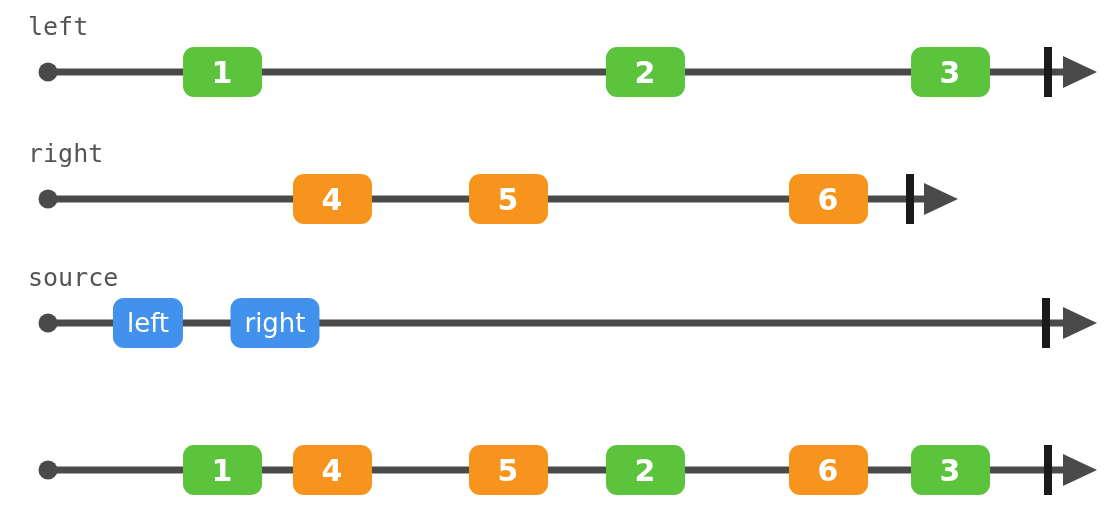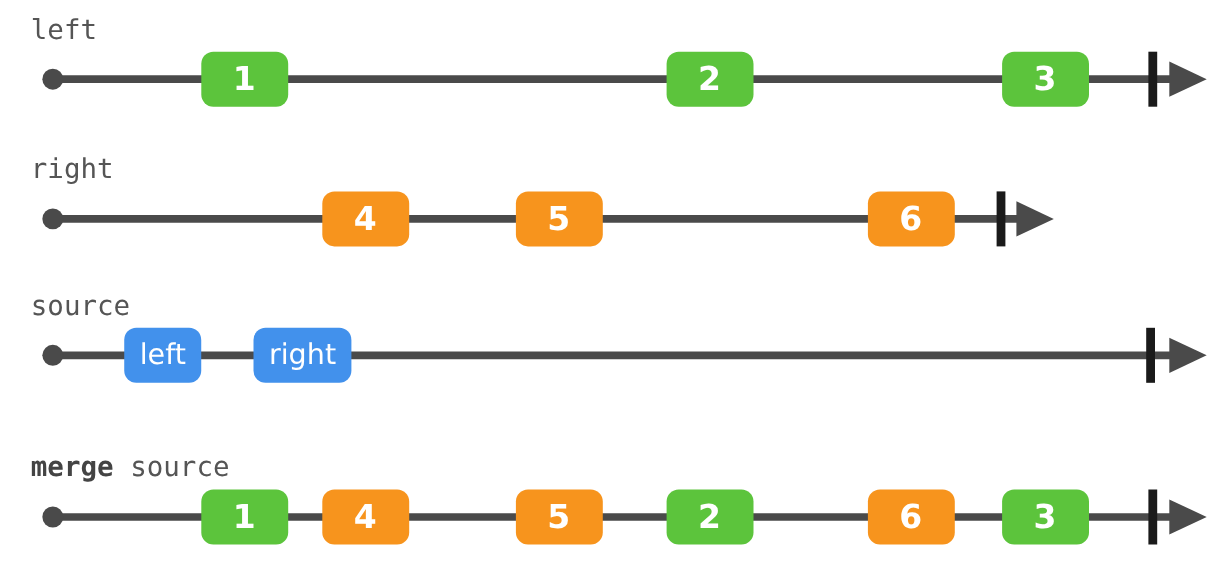--- a/index.html
+++ b/index.html
@@ -118,21 +118,20 @@
         <polygon points="1097,323 1063,307 1063,339" fill="#4a4a4a"></polygon>
       </svg>
       <div class="marble word" style="background: rgb(66, 145, 236); top: 323px; left: 148px; transform: translateX(-50%);">
         <span style="color: rgb(255, 255, 255);">left</span>
       </div>
       <div class="marble word" style="background: rgb(66, 145, 236); top: 323px; left: 275px; transform: translateX(-50%);">
         <span style="color: rgb(255, 255, 255);">right</span>
       </div>
     </div>
     <div class="marble-row" style="top: 0px; height: 513px;">
-      <div class="row-label" style="left: 28px; top: 412px; color: rgb(85, 85, 85);"><span class="op">merge</span> <span>source</span></div>
       <svg class="timeline-svg" width="1117" height="513">
         <line x1="48" y1="470" x2="1069" y2="470" stroke="#4a4a4a" stroke-width="7"></line>
         <circle cx="48" cy="470" r="9.5" fill="#4a4a4a"></circle>
         <rect x="1044" y="445" width="8" height="50" fill="#1a1a1a"></rect>
         <polygon points="1097,470 1063,454 1063,486" fill="#4a4a4a"></polygon>
       </svg>
       <div class="marble num" style="background: rgb(92, 196, 60); top: 470px; left: 222px;">
         <span style="color: rgb(255, 255, 255);">1</span>
       </div>
       <div class="marble num" style="background: rgb(247, 148, 29); top: 470px; left: 332px;">

